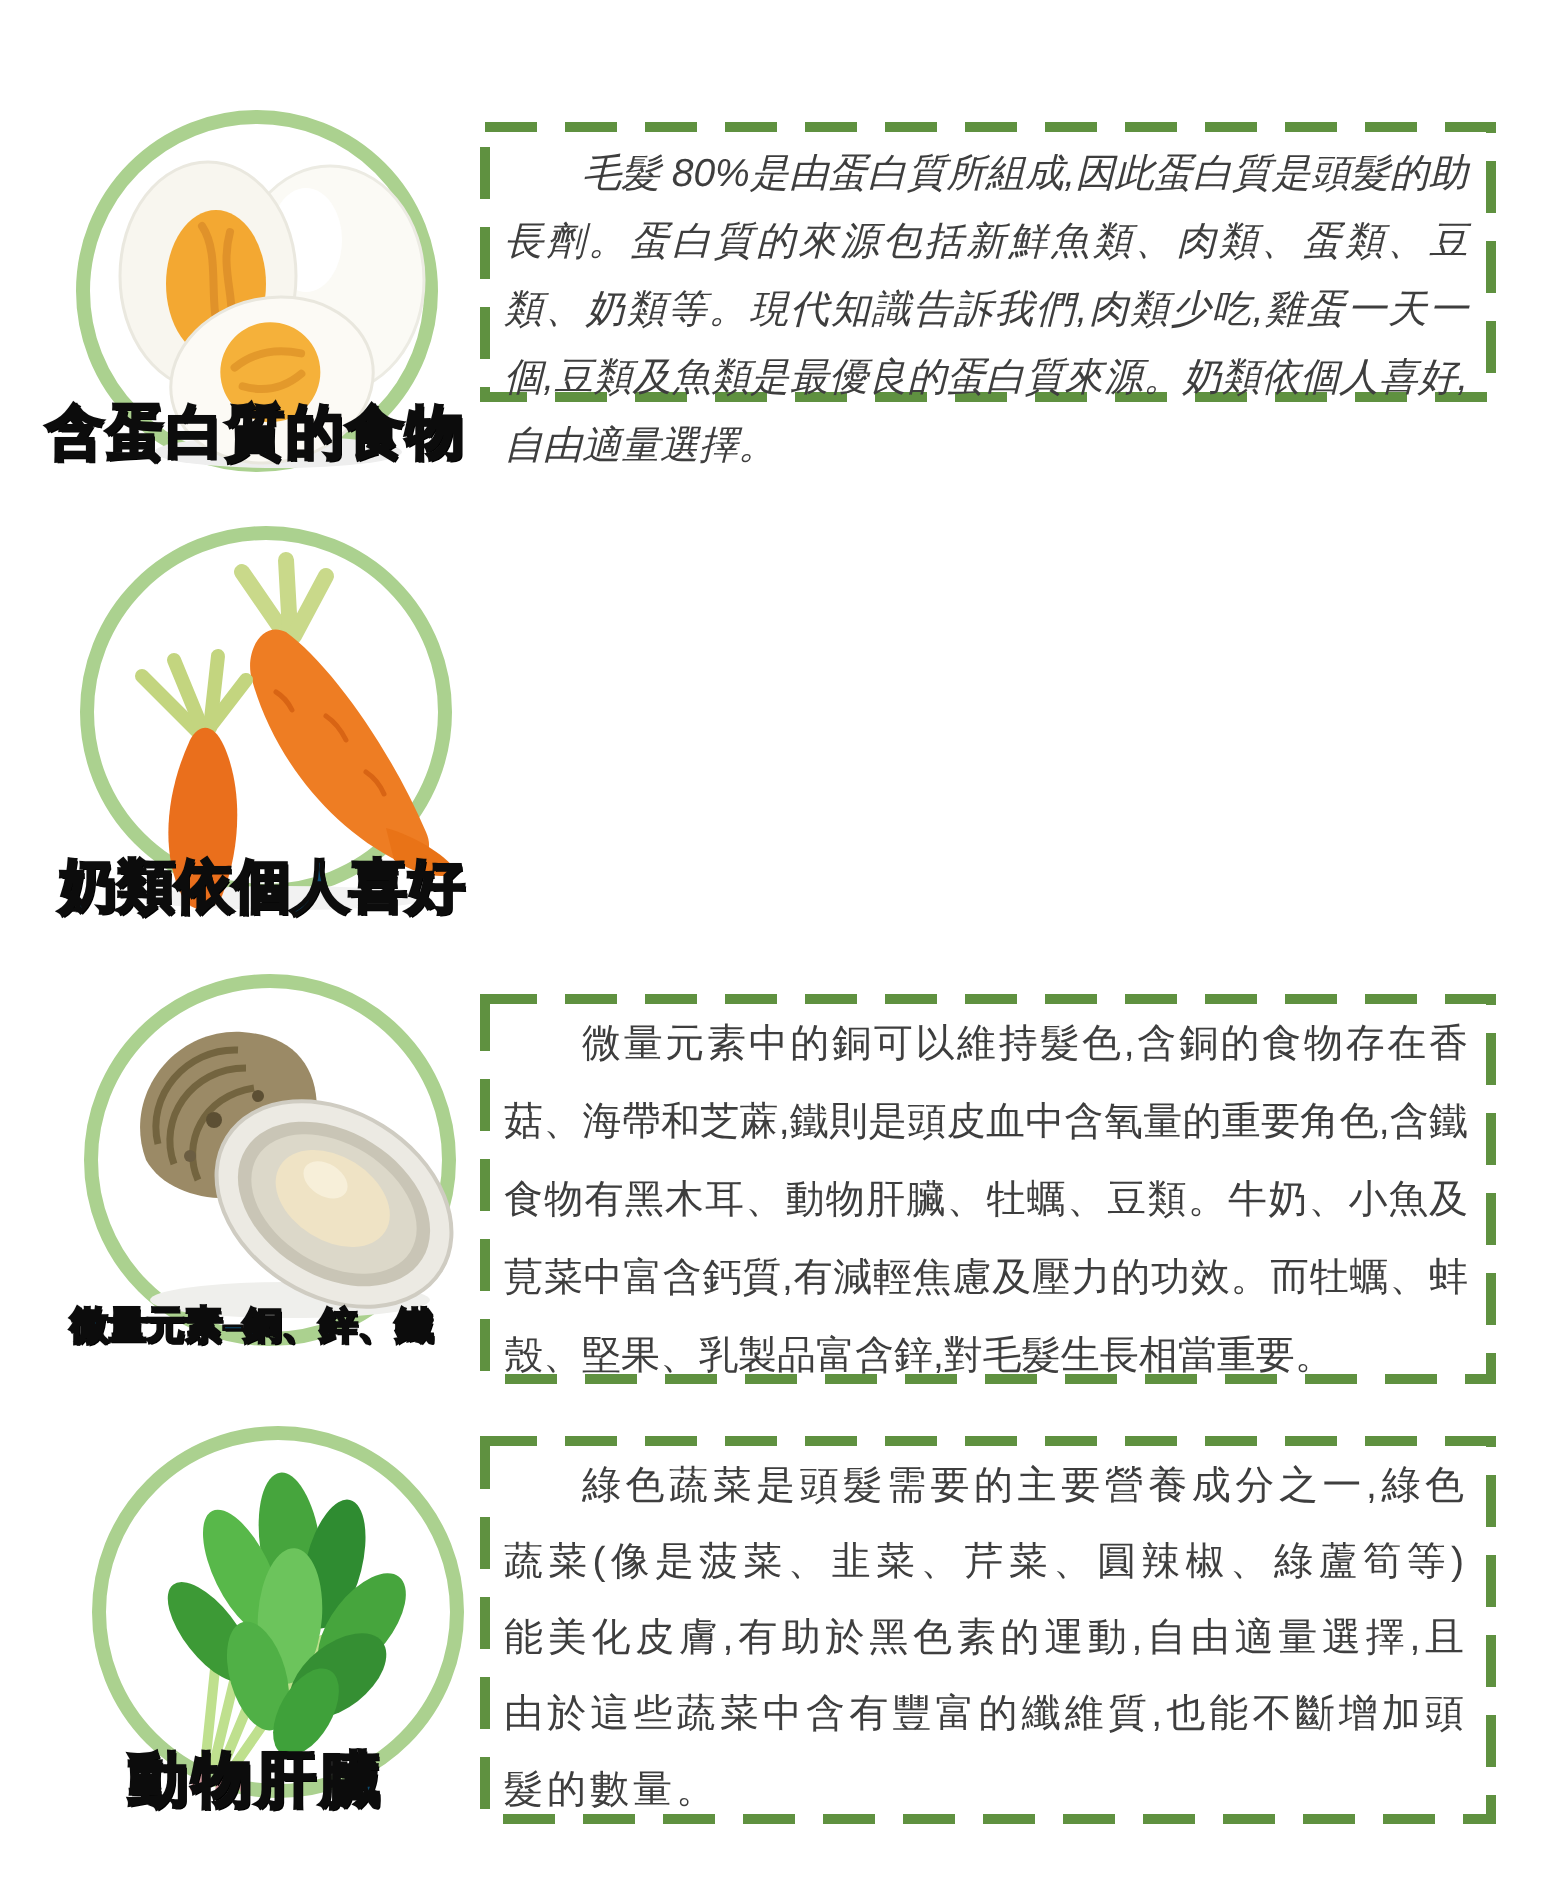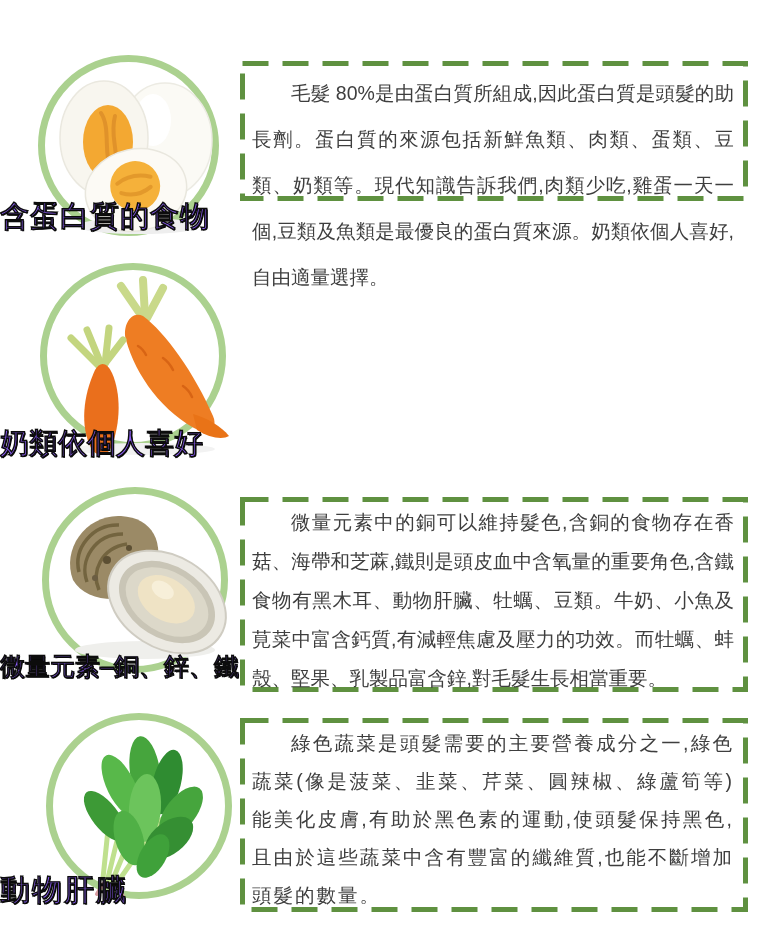--- a/index.html
+++ b/index.html
@@ -11,37 +11,37 @@
   .figure-ring{
     position:absolute;border:7px solid #abd18f;border-radius:50%;
     box-sizing:border-box;background:#ffffff;
   }
   .figure-ring svg{position:absolute;left:-4px;top:-4px;overflow:visible;}
   .r1 .figure-ring{left:38px;top:55px;width:181px;height:181px;}
   .r2 .figure-ring{left:40px;top:263px;width:186px;height:186px;}
   .r3 .figure-ring{left:42px;top:487px;width:186px;height:186px;}
   .r4 .figure-ring{left:46px;top:713px;width:186px;height:186px;}
   .figure-label{
-    position:absolute;font-weight:400;white-space:nowrap;
-    color:#8b5cf6;-webkit-text-stroke:1.4px #0c0c0c;
+    position:absolute;text-align:center;font-weight:700;white-space:nowrap;
+    color:#0c4a6e;-webkit-text-stroke:1.4px #0c0c0c;
     text-shadow:0 0 1px #000, 1px 1px 0 #000;
     letter-spacing:1px;
   }
   .r1 .figure-label{left:0;width:256px;top:197px;font-size:29px;}
   .r2 .figure-label{left:0;width:262px;top:424px;font-size:29px;letter-spacing:0;}
-  .r3 .figure-label{left:0;width:252px;top:650px;font-size:25px;letter-spacing:0;}
+  .r3 .figure-label{left:0;width:252px;top:650px;font-size:19px;letter-spacing:0;}
   .r4 .figure-label{left:0;width:256px;top:870px;font-size:30px;letter-spacing:2px;}
   
   .textbox{position:absolute;left:240px;width:508px;box-sizing:border-box;}
   .textbox .dash{position:absolute;left:0;top:0;}
   .textbox p{
     position:relative;margin:0;padding:8px 14px 0 12px;
     font-size:19.5px;color:#3e3e3e;text-align:justify;text-indent:2em;
   }
-  .tb1{top:61px;height:140px;}   .tb1 p{line-height:46px;padding-top:9px;}
+  .tb1{top:61px;height:140px;}   .tb1 p{line-height:34px;padding-top:9px;font-style:italic;}
   .tb2{top:268px;height:189px;}  .tb2 p{line-height:37.5px;padding-top:6px;}
   .tb3{top:497px;height:195px;}  .tb3 p{line-height:39px;padding-top:6px;}
   .tb4{top:718px;height:194px;}  .tb4 p{line-height:38px;padding-top:6px;letter-spacing:2px;}
 </style>
 </head>
 <body>
 
 <div class="page">
 
   <section class="row r1">
@@ -150,16 +150,16 @@
         </g>
       </svg>
     </div>
     <div class="figure-label">動物肝臟</div>
   </section>
 
   <div class="textbox tb4">
     <svg class="dash" width="508" height="194">
       <rect x="2.5" y="2.5" width="503" height="189" fill="none" stroke="#5f9140" stroke-width="5" stroke-dasharray="26 14"></rect>
     </svg>
-    <p>綠色蔬菜是頭髮需要的主要營養成分之一,綠色蔬菜(像是菠菜、韭菜、芹菜、圓辣椒、綠蘆筍等)能美化皮膚,有助於黑色素的運動,使頭髮保持黑色,且由於這些蔬菜中含有豐富的纖維質,也能不斷增加頭髮的數量。</p>
+    <p>綠色蔬菜是頭髮需要的主要營養成分之一,綠色蔬菜(像是菠菜、韭菜、芹菜、圓辣椒、綠蘆筍等)能美化皮膚,有助於黑色素的運動,自由適量選擇,且由於這些蔬菜中含有豐富的纖維質,也能不斷增加頭髮的數量。</p>
   </div>
 
 </div>
 
 </body></html>

